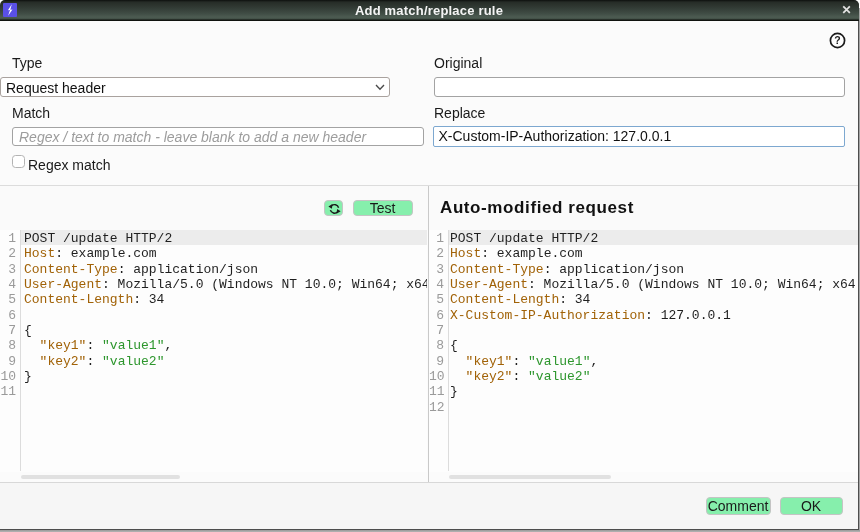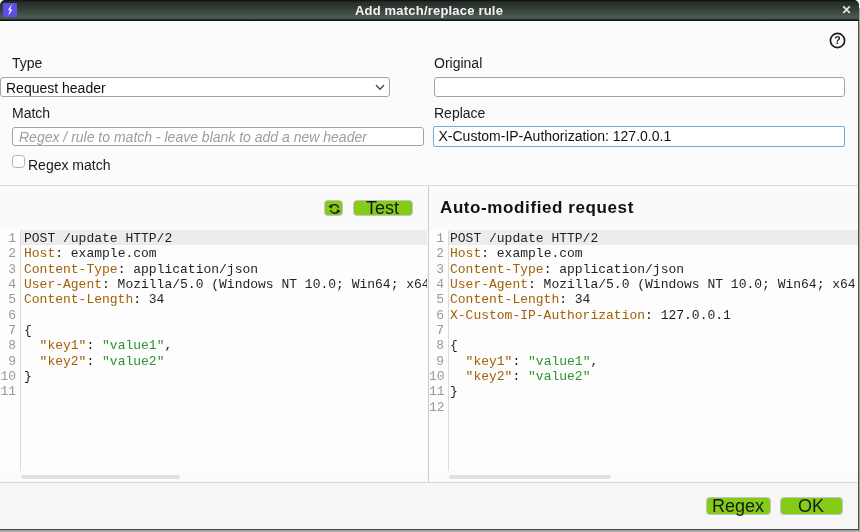--- a/index.html
+++ b/index.html
@@ -26,21 +26,21 @@
   #selecttext { position:absolute; left:5px; top:2px; font-size:14px; color:#111; }
   #commentbox { left:433.5px; top:77px; width:411.5px; height:19.5px; }
   #matchbox { left:12px; top:126.5px; width:411.5px; height:19px; }
   #matchph { position:absolute; left:6px; top:1px; font-size:14px; font-style:italic; color:#9d9d9d; white-space:nowrap; }
   #replacebox { left:433px; top:125.5px; width:412px; height:21px; border:1.75px solid #7da8d0; border-radius:2px; }
   #replacetext { position:absolute; left:4.5px; top:1px; font-size:14px; color:#111; }
   #checkbox { position:absolute; left:12px; top:154.5px; width:13px; height:13.5px; background:#fff; border:1px solid #b3b3b3; border-radius:3.5px; }
   #hr1 { position:absolute; left:0; top:184.5px; width:858px; height:1.2px; background:#dcdcdc; }
   .h2 { position:absolute; font-size:17px; font-weight:bold; color:#111; letter-spacing:0.6px; }
   #panelheads { position:absolute; left:0; top:186px; width:858px; height:44px; background:#fafafa; }
-  .btn { position:absolute; background:#84cc16; border:1px solid #c4c4c4; border-radius:4px; font-size:18px; color:#1a1a1a; text-align:center; }
+  .btn { position:absolute; background:#86efac; border:1px solid #c4c4c4; border-radius:4px; font-size:14px; color:#1a1a1a; text-align:center; }
   
   .code { font-family:"Liberation Mono", monospace; font-size:13px; line-height:15.33px; white-space:pre; }
   #lpanel { position:absolute; left:0; top:230px; width:427px; height:242px; overflow:hidden; background:#fdfdfd; }
   #rpanel { position:absolute; left:429px; top:230px; width:429px; height:242px; overflow:hidden; background:#fdfdfd; }
   .gut { position:absolute; top:1px; text-align:right; color:#9a9a9a; }
   .codetext { position:absolute; top:1px; color:#1f1f1f; }
   .hl { position:absolute; left:0; top:0px; height:15.3px; background:#ececec; }
   .gutline { position:absolute; width:1px; background:#dcdcdc; }
   #vdiv { position:absolute; left:428px; top:186px; width:1px; height:296px; background:#c9c9c9; }
   .hname { color:#a16207; }
@@ -77,21 +77,21 @@
     <div id="selecttext">Request header</div>
     <svg style="position:absolute; right:4px; top:6px;" width="10" height="7" viewBox="0 0 10 7">
         <path d="M1 1 L5 5.2 L9 1" fill="none" stroke="#4a4a4a" stroke-width="1.35"></path>
       </svg>
   </div>
   <div class="input" id="commentbox"></div>
 
   <div class="label" style="left:12px; top:105px;">Match</div>
   <div class="label" style="left:434px; top:105px;">Replace</div>
   <div class="input" id="matchbox">
-      <div id="matchph">Regex / rule to match - leave blank to add a new header</div>
+      <div id="matchph">Regex / text to match - leave blank to add a new header</div>
     </div>
   <div class="input" id="replacebox">
       <div id="replacetext">X-Custom-IP-Authorization: 127.0.0.1</div>
     </div>
 
   <div id="checkbox"></div>
   <div class="label" style="left:28px; top:157px;">Regex match</div>
 
   <div id="hr1"></div>
   <div id="panelheads"></div>
@@ -163,15 +163,15 @@
   <span class="hname">"key1"</span>: <span class="str">"value1"</span>,
   <span class="hname">"key2"</span>: <span class="str">"value2"</span>
 }</div>
   </div>
 
   <div class="sb" style="left:21px; width:159px;"></div>
   <div class="sb" style="left:449px; width:162px;"></div>
 
   <div id="hr2"></div>
   <div id="footer"></div>
-  <div class="btn" style="left:705.5px; top:497px; width:65px; height:17.5px; line-height:16px;">Regex</div>
+  <div class="btn" style="left:705.5px; top:497px; width:65px; height:17.5px; line-height:16px;">Comment</div>
   <div class="btn" style="left:779.5px; top:497px; width:63px; height:17.5px; line-height:16px;">OK</div>
 </div>
 
 </body></html>

